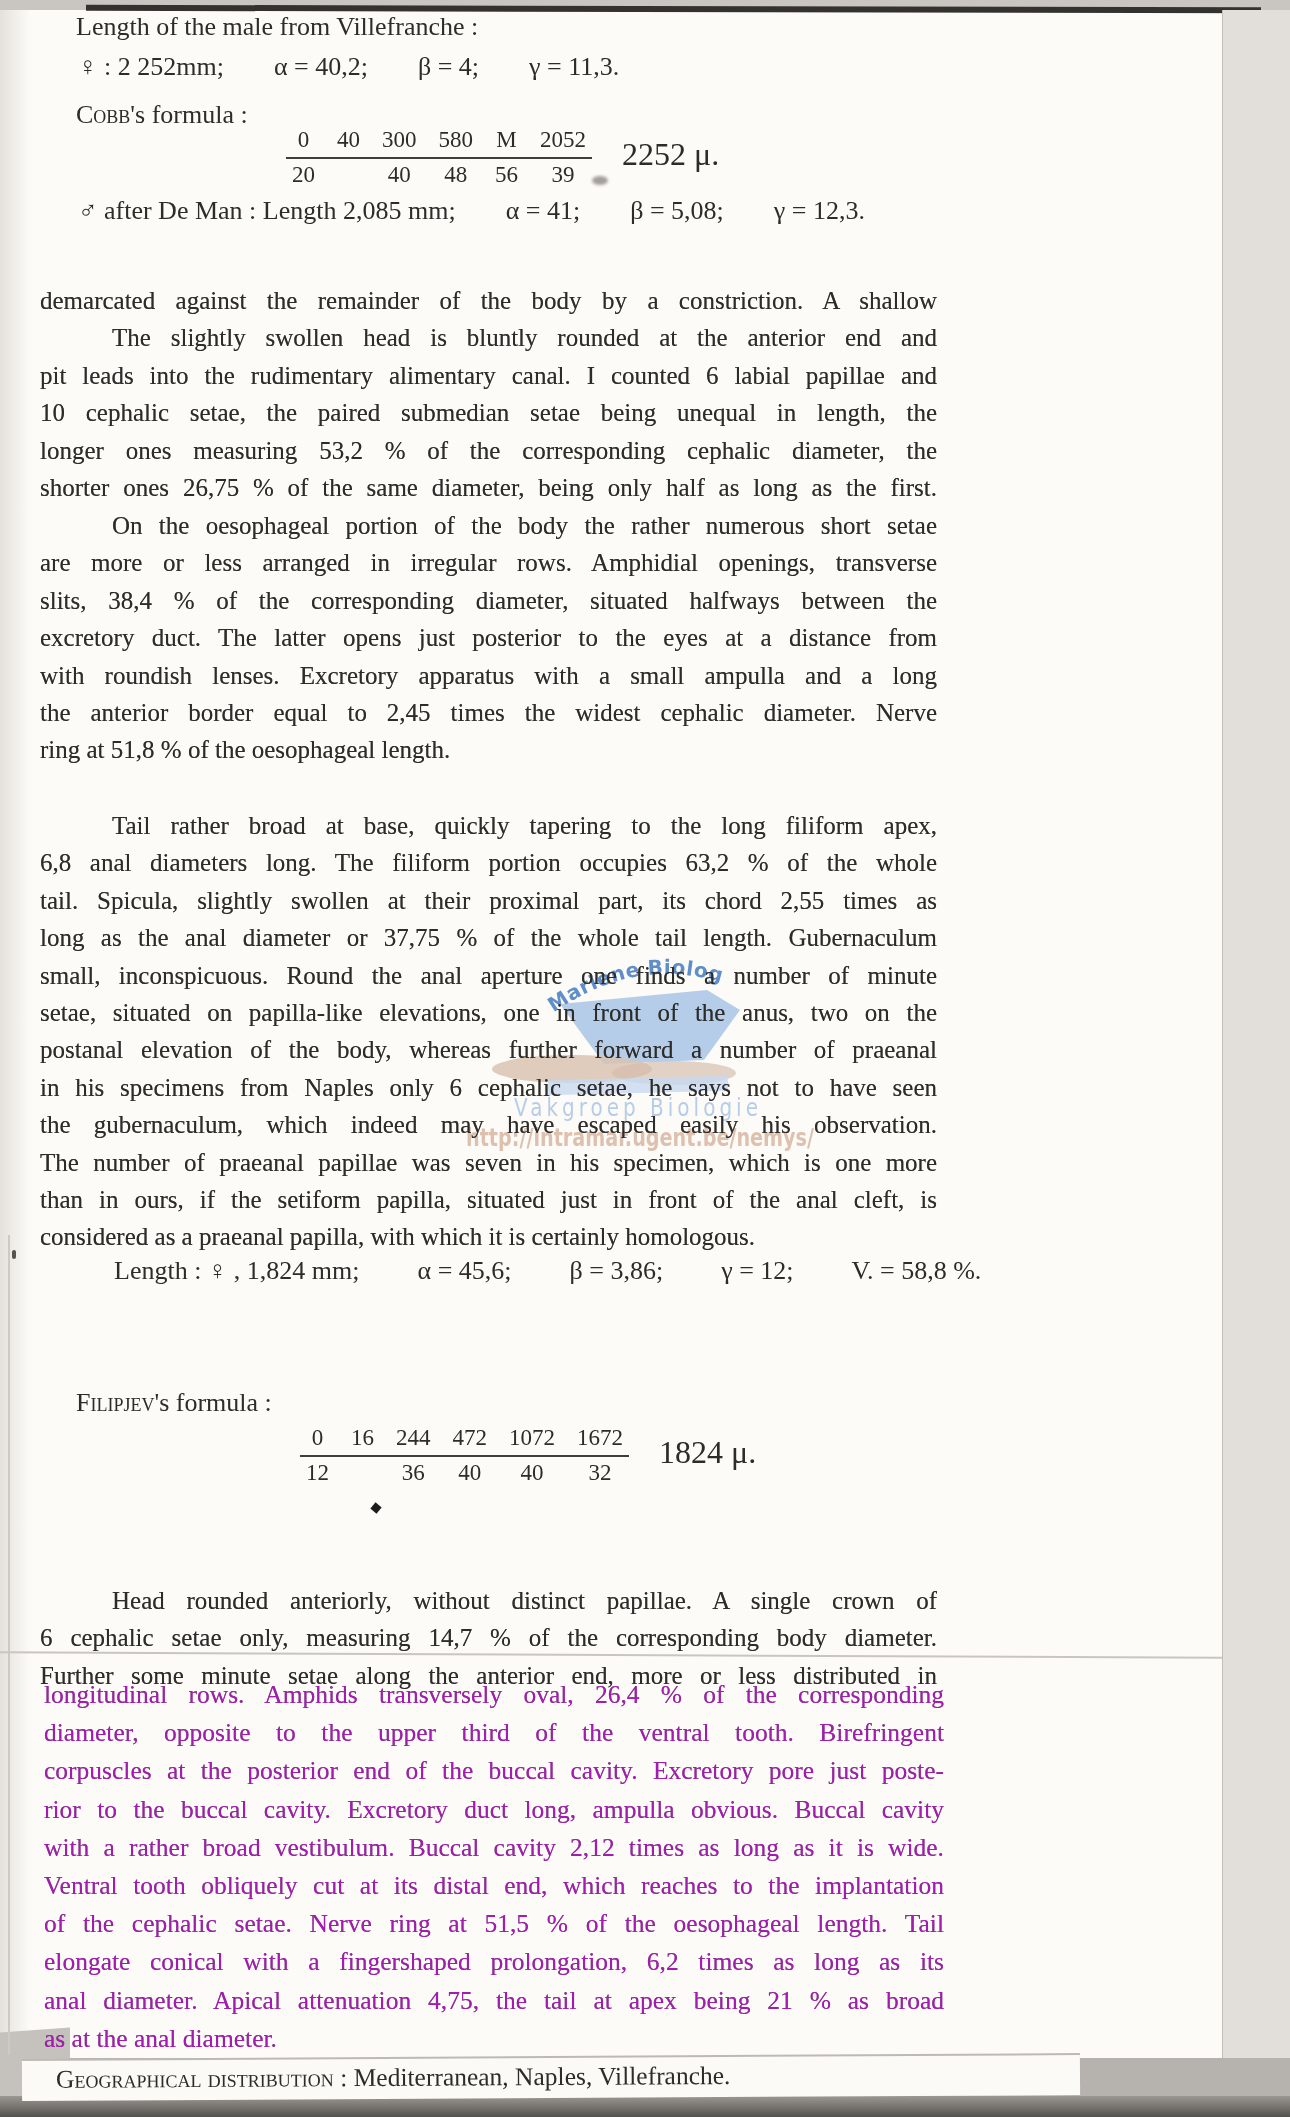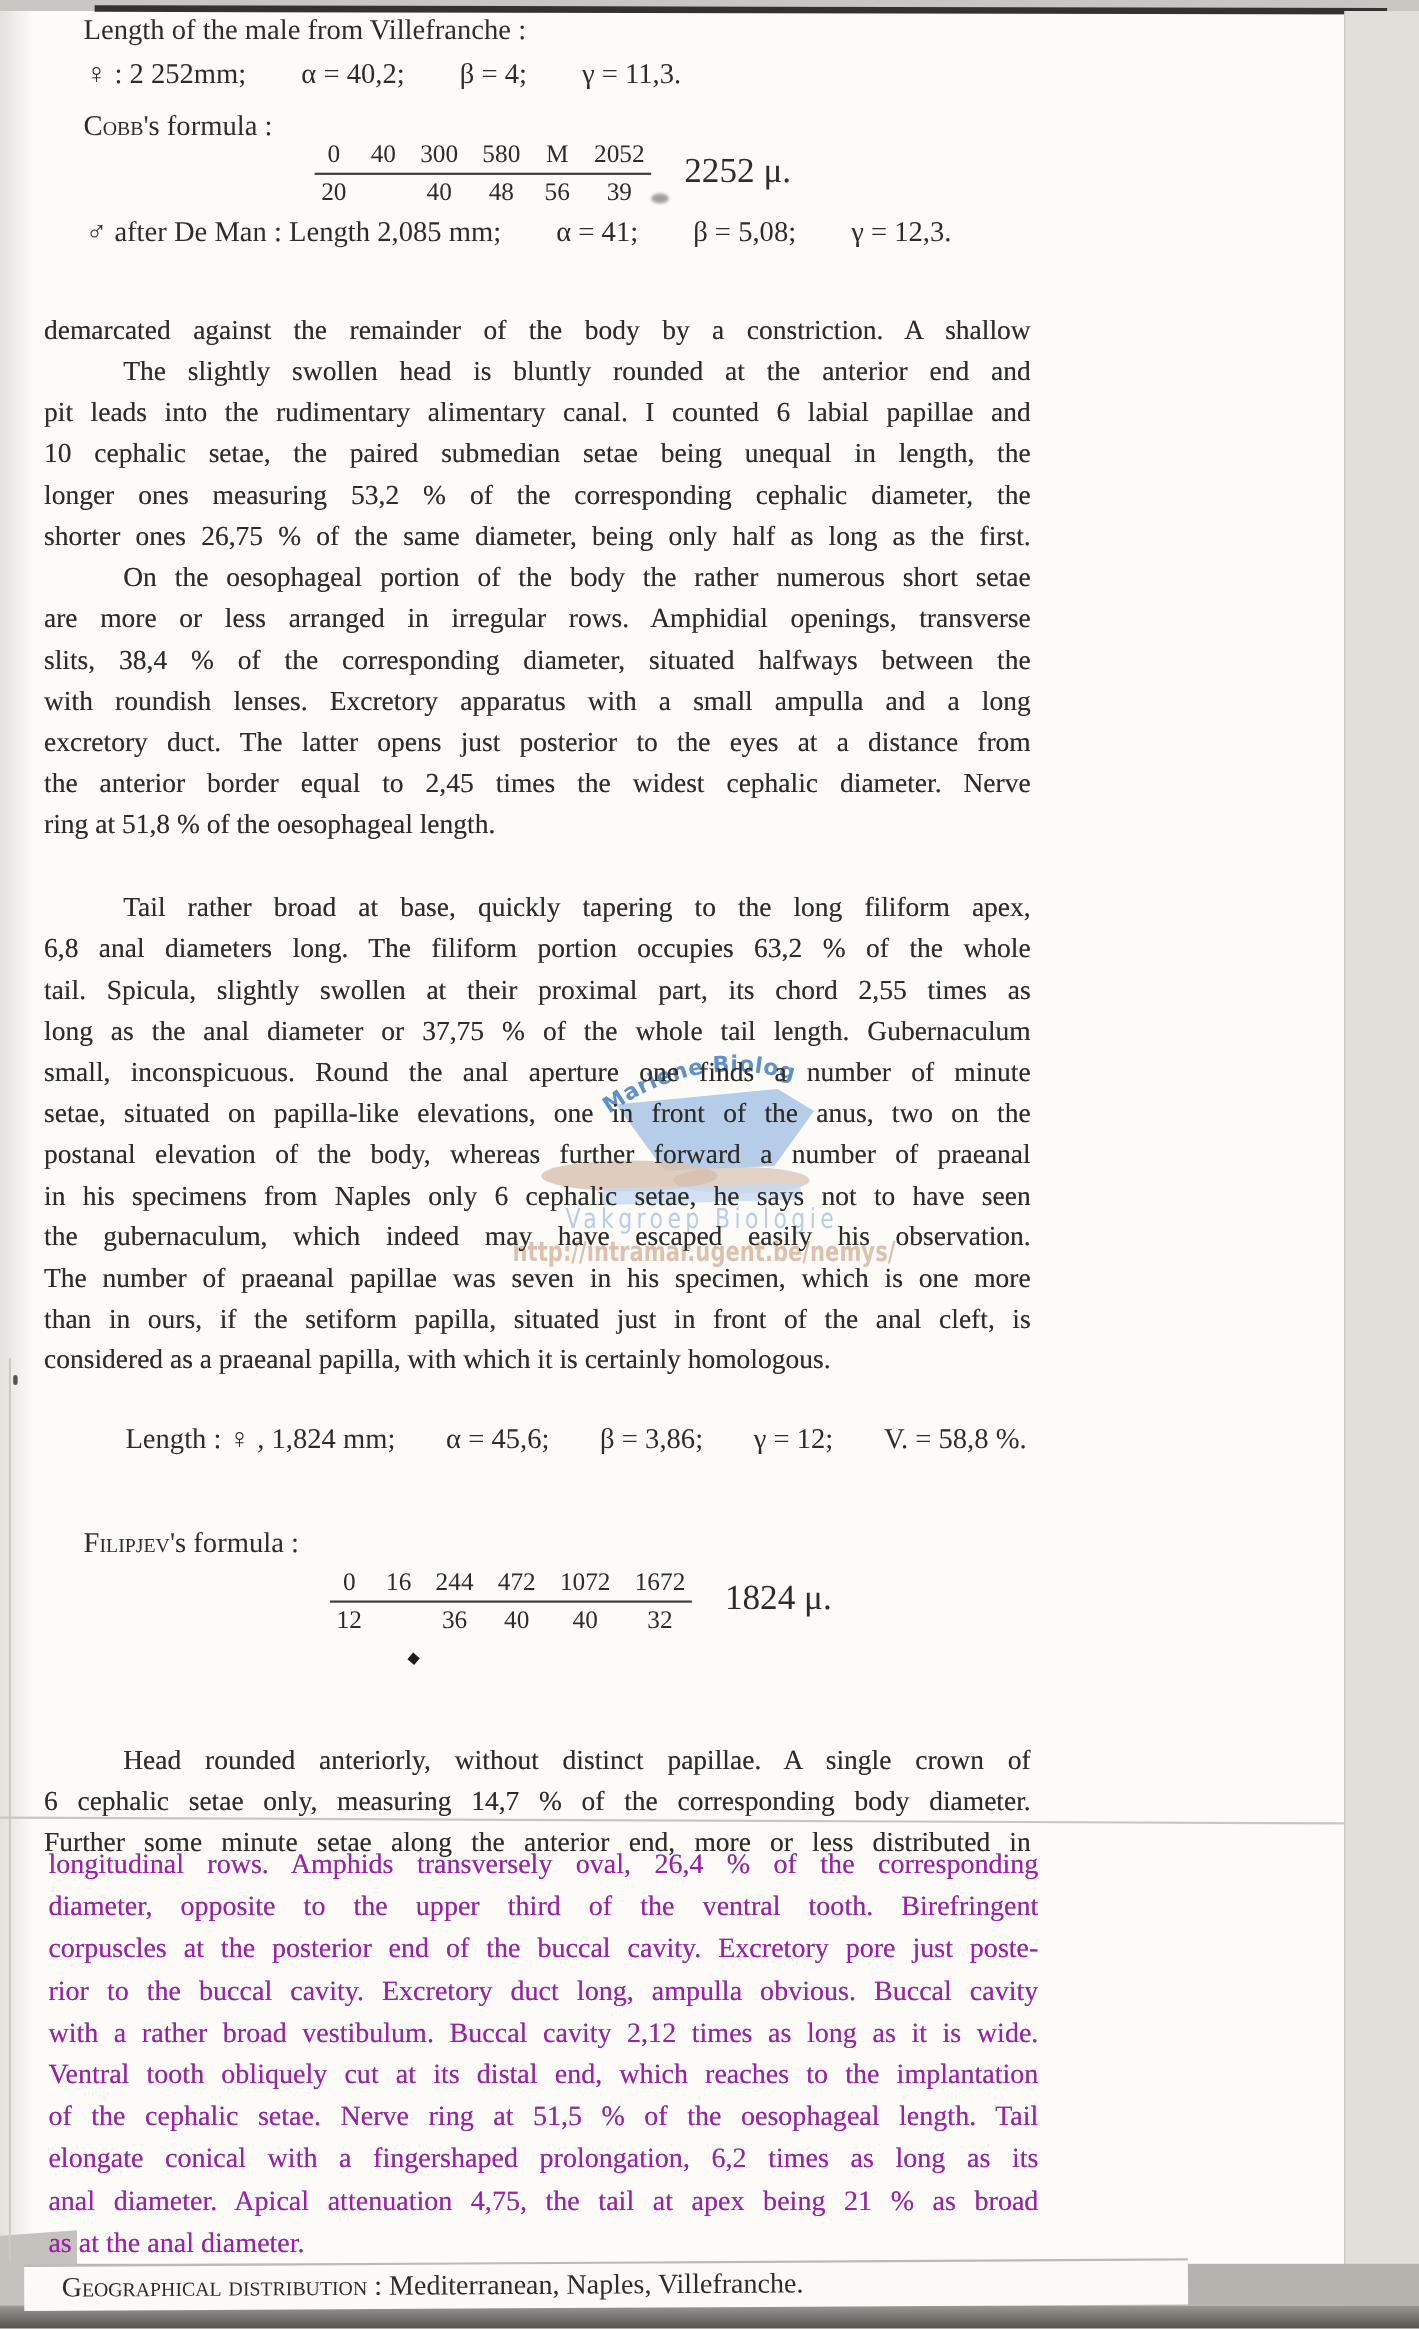--- a/index.html
+++ b/index.html
@@ -146,43 +146,43 @@
       <div class="jline">10 cephalic setae, the paired submedian setae being unequal in length, the</div>
       <div class="jline">longer ones measuring 53,2 % of the corresponding cephalic diameter, the</div>
       <div class="jline">shorter ones 26,75 % of the same diameter, being only half as long as the first.</div>
     </div>
 
   <div class="abs textz para" style="left:40px;top:507px;">
 
   <div class="jline ind">On the oesophageal portion of the body the rather numerous short setae</div>
       <div class="jline">are more or less arranged in irregular rows.  Amphidial openings, transverse</div>
       <div class="jline">slits, 38,4 % of the corresponding diameter, situated halfways between the</div>
+      <div class="jline">excretory duct.  The latter opens just posterior to the eyes at a distance from</div>
       <div class="jline">with roundish lenses.  Excretory apparatus with a small ampulla and a long</div>
-      <div class="jline">excretory duct.  The latter opens just posterior to the eyes at a distance from</div>
       <div class="jline">the anterior border equal to 2,45 times the widest cephalic diameter.  Nerve</div>
       <div class="jline end">ring at 51,8 % of the oesophageal length.</div>
     </div>
 
   <div class="abs textz para" style="left:40px;top:807px;">
 
   <div class="jline ind">Tail rather broad at base, quickly tapering to the long filiform apex,</div>
       <div class="jline">6,8 anal diameters long.  The filiform portion occupies 63,2 % of the whole</div>
       <div class="jline">tail.  Spicula, slightly swollen at their proximal part, its chord 2,55 times as</div>
       <div class="jline">long as the anal diameter or 37,75 % of the whole tail length.  Gubernaculum</div>
       <div class="jline">small, inconspicuous.  Round the anal aperture one finds a number of minute</div>
       <div class="jline">setae, situated on papilla-like elevations, one in front of the anus, two on the</div>
       <div class="jline">postanal elevation of the body, whereas further forward a number of praeanal</div>
       <div class="jline">in his specimens from Naples only 6 cephalic setae, he says not to have seen</div>
       <div class="jline">the gubernaculum, which indeed may have escaped easily his observation.</div>
       <div class="jline">The number of praeanal papillae was seven in his specimen, which is one more</div>
       <div class="jline">than in ours, if the setiform papilla, situated just in front of the anal cleft, is</div>
       <div class="jline end">considered as a praeanal papilla, with which it is certainly homologous.</div>
     </div>
 
-  <div class="abs textz measure" style="left:114px;top:1293px;gap:46px;">
+  <div class="abs textz measure" style="left:114px;top:1256px;gap:58px;">
 
   <span class="mseg">Length : ♀ , 1,824 mm;</span>
       <span class="mseg">α = 45,6;</span>
       <span class="mseg">β = 3,86;</span>
       <span class="mseg">γ = 12;</span>
       <span class="mseg">V. = 58,8 %.</span>
     </div>
 
   <div class="abs textz hline" style="left:76px;top:1388px;">
     <span class="sc">Filipjev</span><span>'s formula :</span>

